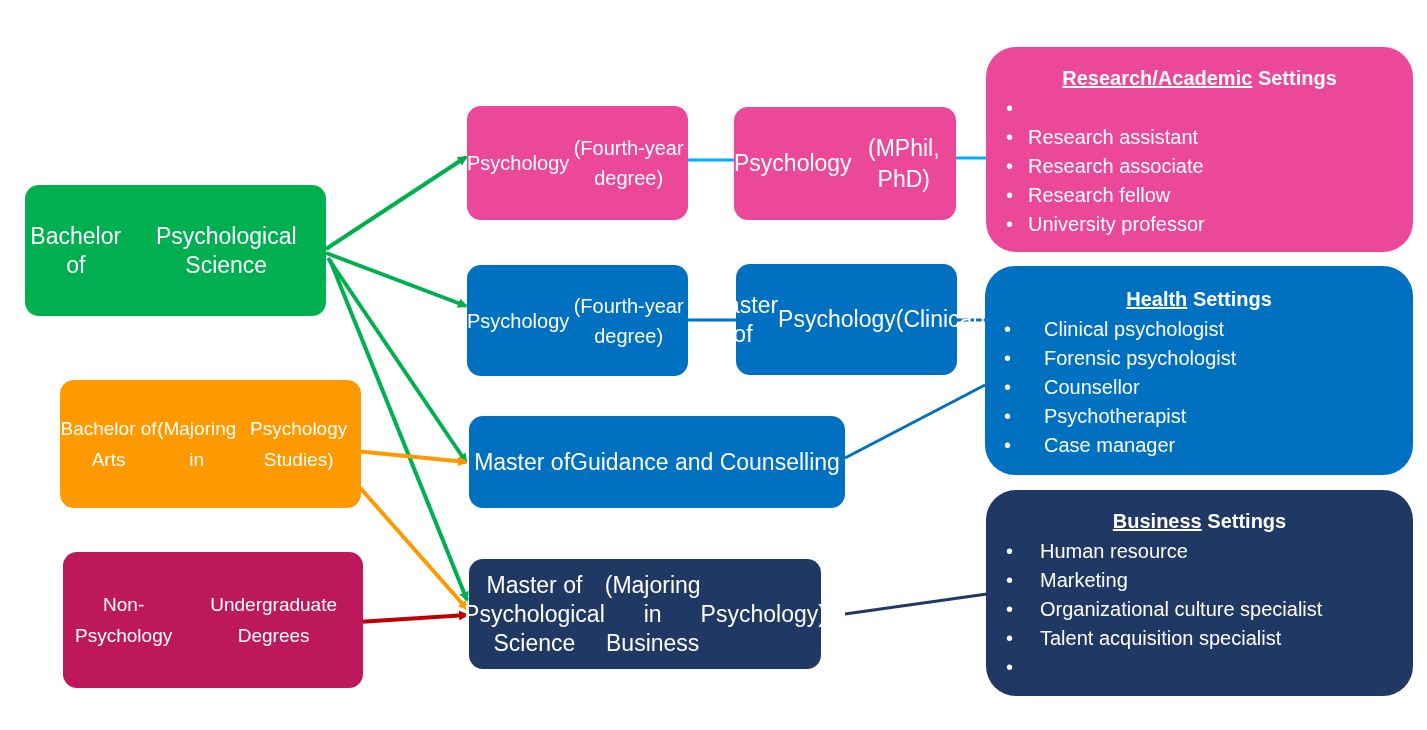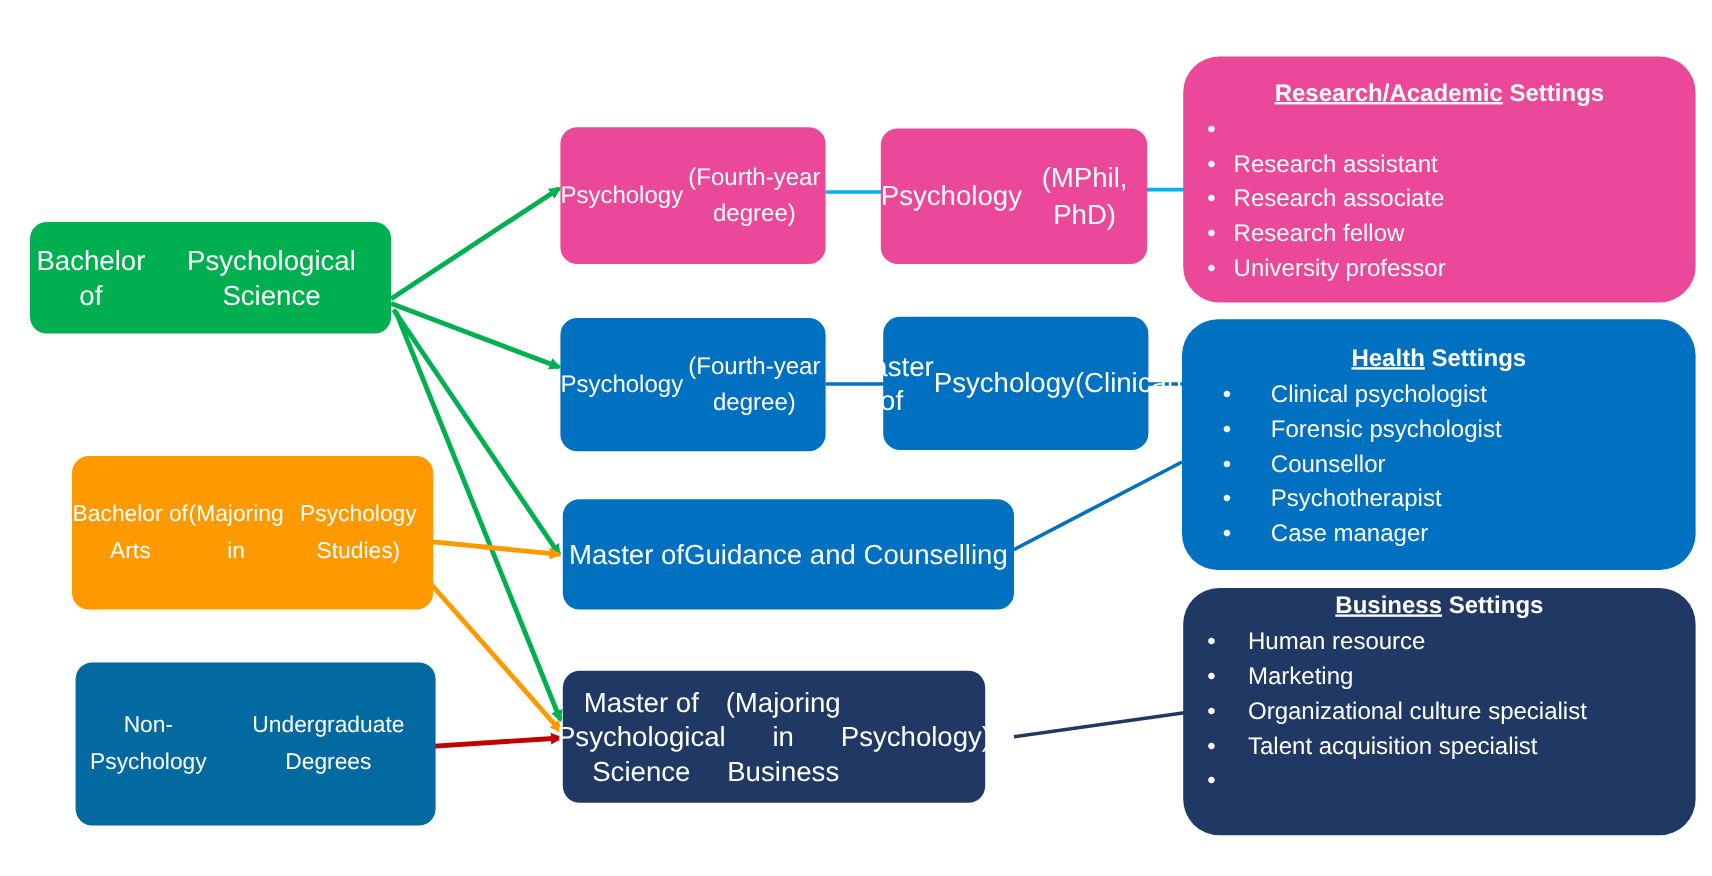--- a/index.html
+++ b/index.html
@@ -5,21 +5,21 @@
   html, body { margin:0; padding:0; background:#ffffff; }
   body { width:1427px; height:730px; position:relative; overflow:hidden;
          font-family:"Liberation Sans", "DejaVu Sans", sans-serif; }
   svg.connectors { position:absolute; left:0; top:0; width:1427px; height:730px; }
   .box { position:absolute; border-radius:14px; color:#ffffff; display:flex;
          flex-direction:row; align-items:center; justify-content:center;
          text-align:center; box-sizing:border-box; }
   .box span { display:block; }
   .green  { background:#00b050; }
   .orange { background:#ff9900; }
-  .red    { background:#0369a1; }
+  .red    { background:#be185d; }
   .light  { background:#ec4899; }
   .mid    { background:#0070c0; }
   .navy   { background:#203864; }
   .f20 { font-size:21px; line-height:28px; }
   .f19 { font-size:19px; line-height:31px;margin-left:36px; }
   .f22 { font-size:23px; line-height:29px; }
   .settings { position:absolute; border-radius:30px; color:#fff; box-sizing:border-box; padding:20px 24px; }
   .settings h3 { margin:0 0 4px 0; text-align:center; font-size:20px; font-weight:bold; }
   .settings h3 u { text-decoration:underline; }
   .settings ul { margin:0; padding:0; list-style:none; }
@@ -53,21 +53,21 @@
   <line x1="326" y1="253" x2="466" y2="306" stroke="#00b050" stroke-width="4" marker-end="url(#ah-green)"></line>
   <line x1="328" y1="258" x2="466" y2="462" stroke="#00b050" stroke-width="4" marker-end="url(#ah-green)"></line>
   <line x1="330" y1="260" x2="467" y2="600" stroke="#00b050" stroke-width="4" marker-end="url(#ah-green)"></line>
 
   <line x1="325" y1="448" x2="466" y2="462" stroke="#ff9900" stroke-width="4" marker-end="url(#ah-orange)"></line>
   <line x1="325" y1="448" x2="467" y2="609" stroke="#ff9900" stroke-width="4" marker-end="url(#ah-orange)"></line>
 
   <line x1="327" y1="624" x2="467" y2="615" stroke="#c00000" stroke-width="4" marker-end="url(#ah-red)"></line>
 </svg>
 
-<div class="box green f22" style="left:25px;top:185px;width:301px;height:93px;">
+<div class="box green f22" style="left:25px;top:185px;width:301px;height:131px;">
   <span>Bachelor of</span>
   <span>Psychological Science</span>
 </div>
 <div class="box orange f19" style="left:24px;top:380px;width:301px;height:128px;">
   <span>Bachelor of Arts</span>
   <span>(Majoring in</span>
   <span>Psychology Studies)</span>
 </div>
 <div class="box red f19" style="left:27px;top:552px;width:300px;height:136px;">
   <span>Non-Psychology</span>
@@ -119,21 +119,21 @@
         <span class="bullet" style="width:22px">•</span>
         <span>Research fellow</span>
       </li>
     <li>
         <span class="bullet" style="width:22px">•</span>
         <span>University professor</span>
       </li>
   </ul>
 </div>
 
-<div class="settings mid" style="left:985px;top:266px;width:428px;height:209px;padding:22px 32px;">
+<div class="settings mid" style="left:985px;top:266px;width:428px;height:209px;padding:22px 17px;">
   <h3><u>Health</u><span> Settings</span></h3>
   <ul>
     <li>
         <span class="bullet" style="width:40px;padding-left:2px">•</span>
         <span>Clinical psychologist</span>
       </li>
     <li>
         <span class="bullet" style="width:40px;padding-left:2px">•</span>
         <span>Forensic psychologist</span>
       </li>
@@ -145,21 +145,21 @@
         <span class="bullet" style="width:40px;padding-left:2px">•</span>
         <span>Psychotherapist</span>
       </li>
     <li>
         <span class="bullet" style="width:40px;padding-left:2px">•</span>
         <span>Case manager</span>
       </li>
   </ul>
 </div>
 
-<div class="settings navy" style="left:986px;top:490px;width:427px;height:206px;padding:4px 20px;">
+<div class="settings navy" style="left:986px;top:490px;width:427px;height:206px;padding:20px 20px;">
   <h3><u>Business</u><span> Settings</span></h3>
   <ul>
     <li>
         <span class="bullet" style="width:34px">•</span>
         <span>Human resource</span>
       </li>
     <li>
         <span class="bullet" style="width:34px">•</span>
         <span>Marketing</span>
       </li>

